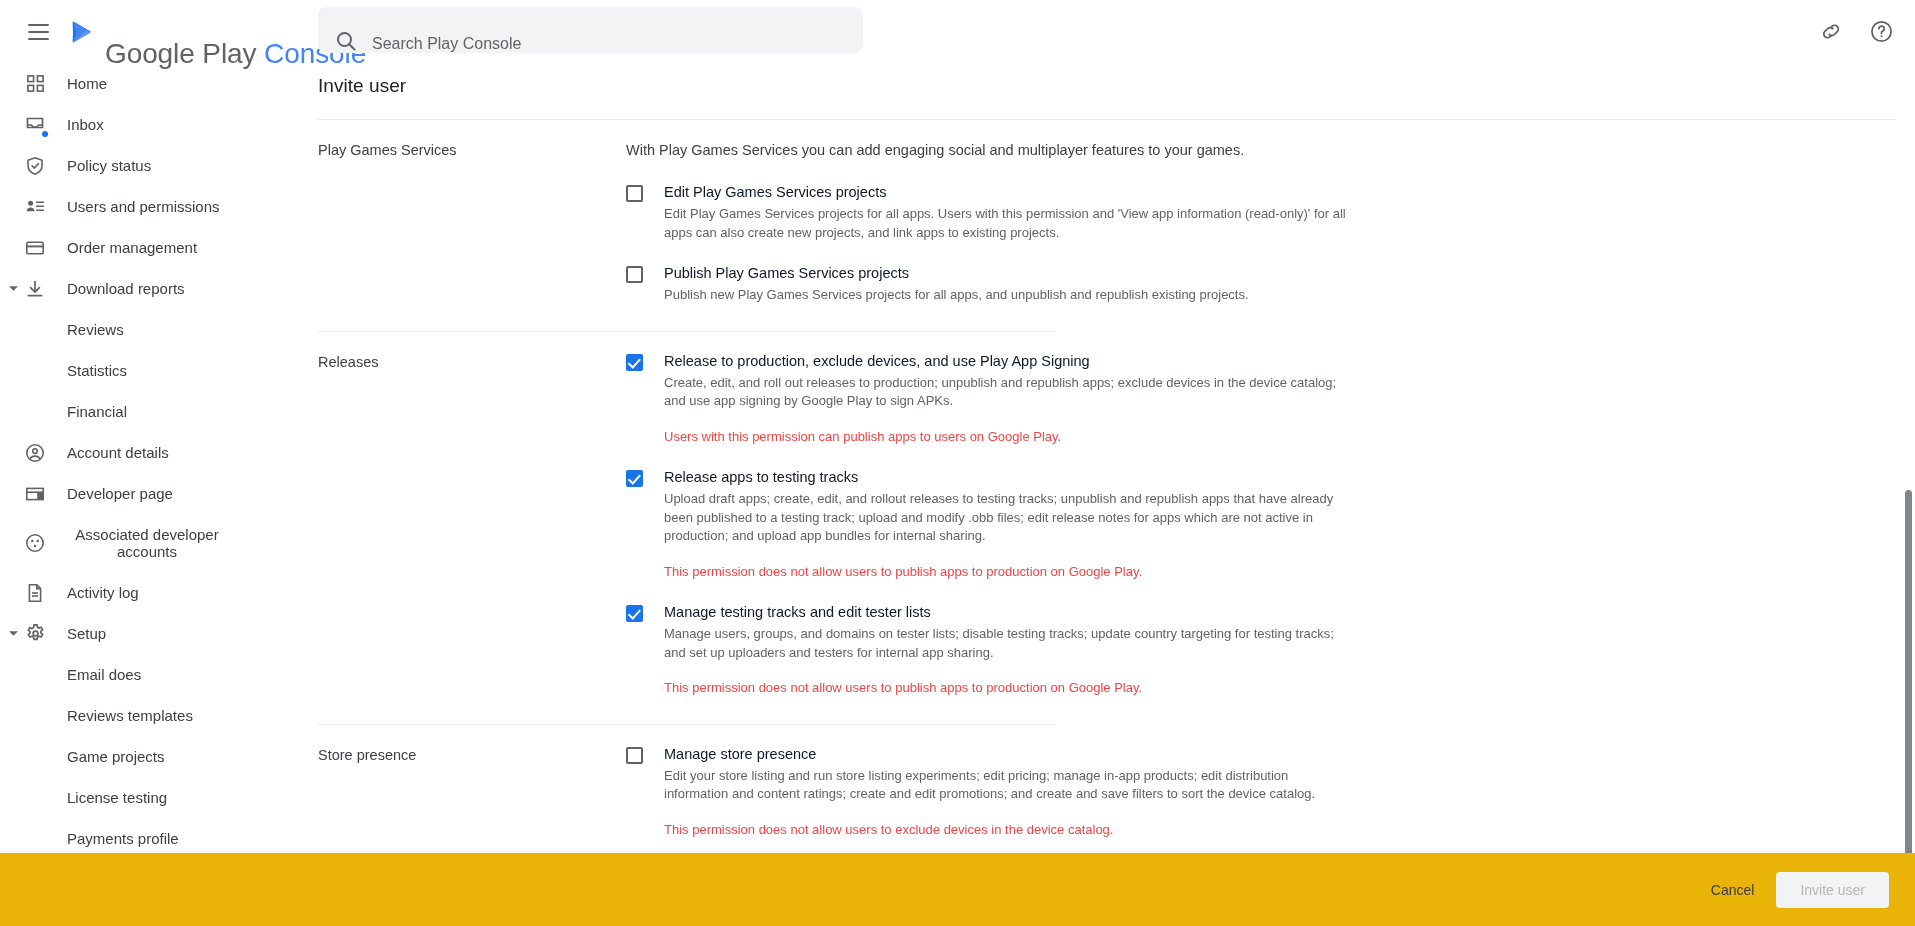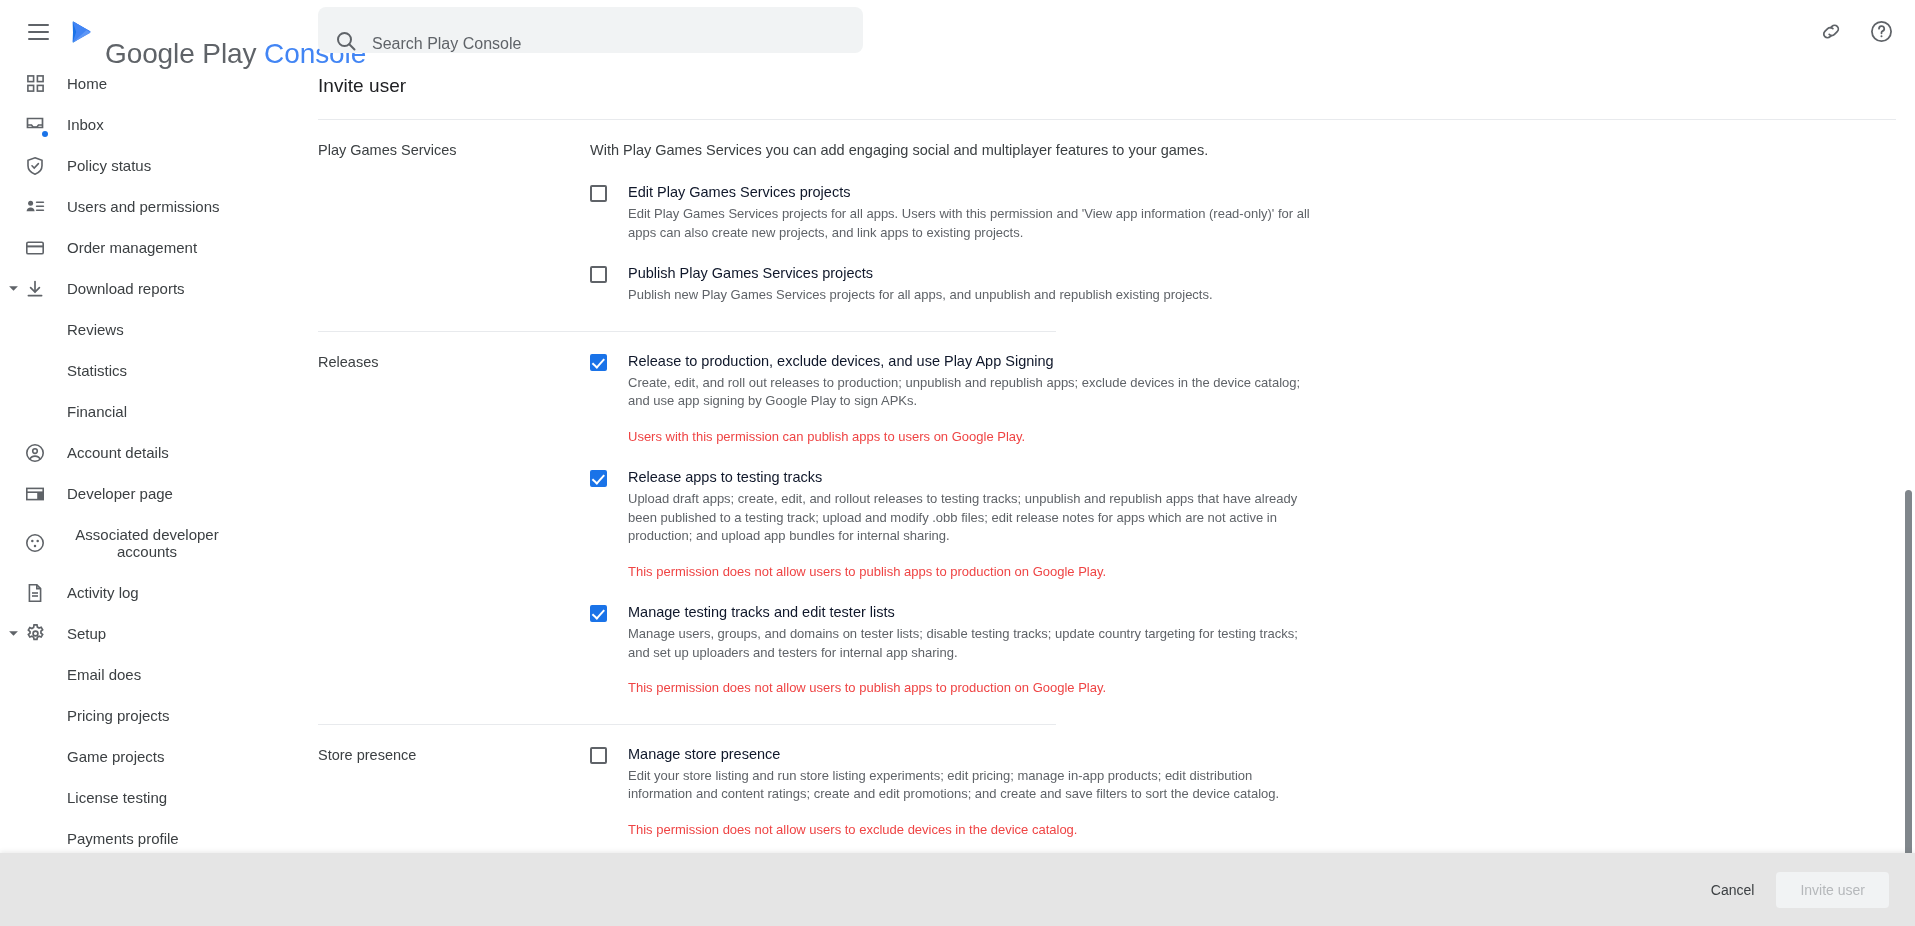--- a/index.html
+++ b/index.html
@@ -73,21 +73,21 @@
   .content {
     position: absolute; top: 63px; left: 300px; width: 1615px; height: 790px;
     overflow: hidden; background: #fff;
   }
   .page-title {
     font-size: 19px; font-weight: 500; color: #202124;
     padding: 12px 0 0 18px; letter-spacing: 0.05px;
   }
   .title-rule { margin: 22px 18px 0 18px; height: 1px; background: #e8eaed; width: 1578px; }
 
-  .section { display: flex; padding: 20px 0 0 18px; position: relative; }
+  .section { display: flex; padding: 20px 0 0 18px; position: relative; gap: 36px; }
   .section-label {
     width: 272px; flex: 0 0 272px; font-size: 14.5px; color: #3c4043; padding-top: 2px;
   }
   .section-body { flex: 1; max-width: 722px; }
   .section-intro { font-size: 14.5px; color: #3c4043; line-height: 21px; max-width: 700px; }
 
   .perm-row { display: flex; padding-top: 22px; }
   .cb {
     width: 17px; height: 17px; flex: 0 0 17px; margin-top: 2px; margin-right: 21px;
     border-radius: 2px; cursor: pointer; position: relative;
@@ -102,21 +102,21 @@
   .perm-text { flex: 1; }
   .perm-title { font-size: 14.5px; color: #0f172a; line-height: 19px; margin-bottom: 3px; }
   .perm-desc { font-size: 13px; color: #5f6368; line-height: 18.5px; }
   .perm-note { font-size: 13px; color: #ef4444; line-height: 18.5px; margin-top: 17px; }
 
   .sec-rule { height: 1px; background: #e8eaed; margin: 26px 0 0 18px; width: 738px; }
 
   
   .bottombar {
     position: absolute; left: 0; bottom: 0; width: 1915px; height: 73px;
-    background: #e5e5e5; box-shadow: 0 -1px 5px rgba(60,64,67,0.12);
+    background: #eab308; box-shadow: 0 -1px 5px rgba(60,64,67,0.12);
     display: flex; align-items: center; justify-content: flex-end;
     padding-right: 26px; gap: 6px; z-index: 40;
   }
   .btn-text {
     font-size: 14px; color: #3c4043; font-weight: 500; background: none; border: none;
     padding: 10px 16px; border-radius: 4px; cursor: pointer;
     font-family: "Liberation Sans", sans-serif;
   }
   .btn-filled-disabled {
     font-size: 14px; color: #b5b8bb; font-weight: 500;
@@ -328,21 +328,21 @@
         <circle cx="10" cy="10" r="2.3"></circle>
       </svg>
     </span>
     <span class="nav-label">Setup</span>
   </div>
 
   <div class="nav-item sub">
     <span class="nav-label">Email does</span>
   </div>
   <div class="nav-item sub">
-    <span class="nav-label">Pricing projects</span>
+    <span class="nav-label">Reviews templates</span>
   </div>
   <div class="nav-item sub">
     <span class="nav-label">Game projects</span>
   </div>
   <div class="nav-item sub">
     <span class="nav-label">License testing</span>
   </div>
   <div class="nav-item sub">
     <span class="nav-label">Payments profile</span>
   </div>

